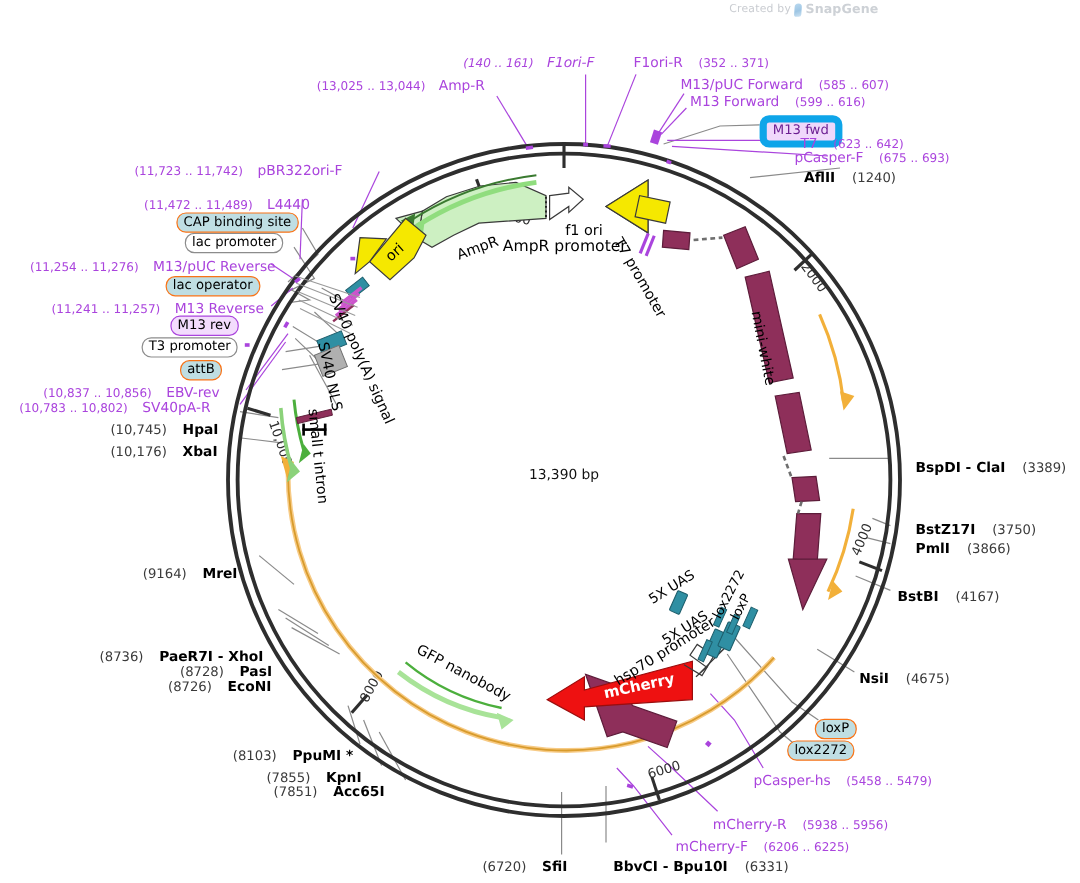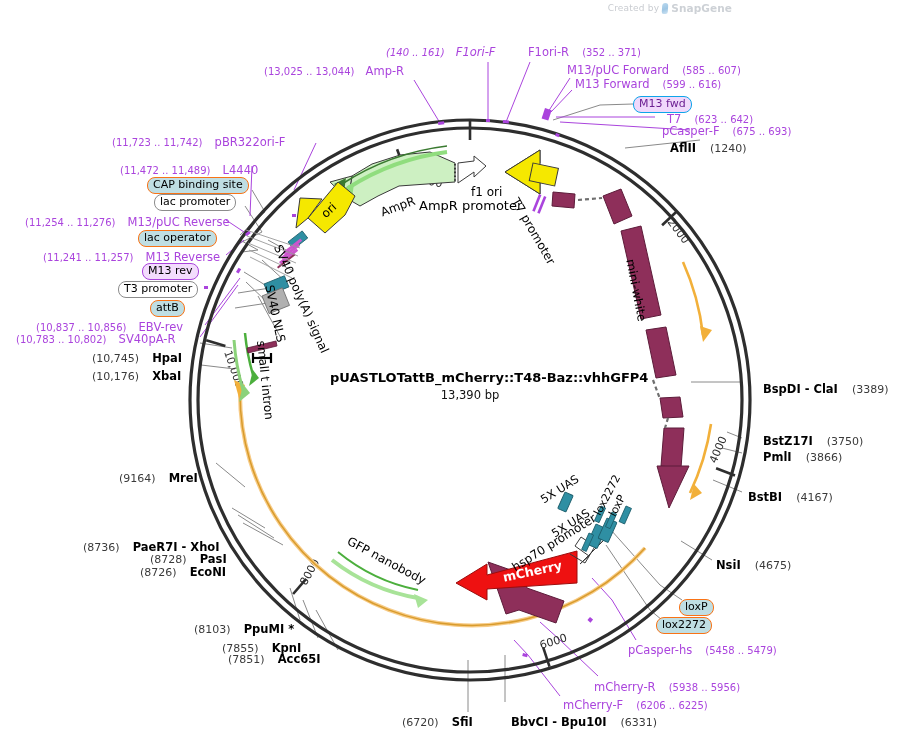--- a/index.html
+++ b/index.html
@@ -41,21 +41,21 @@
     position:absolute;font-size:11.5px;color:#111;text-align:center;white-space:nowrap;
   }
 
   
   .pill{
     position:absolute;white-space:nowrap;font-size:11px;color:#000;
     padding:1px 5px 2px 5px;border-radius:8px;line-height:1.05;
   }
   .pill-teal{background:#bfdee3;border:1px solid #f97316;}
   .pill-white{background:#ffffff;border:1px solid #8c8c8c;}
-  .pill-violet{background:#f0d8fb;border:1px solid #0ea5e9;color:#6c1f92;}
+  .pill-violet{background:#f0d8fb;border:6px solid #0ea5e9;color:#6c1f92;}
   .pill-violet2{background:#f3dcfd;border:1px solid #aa44dd;color:#000;}
 </style>
 </head>
 <body>
 
 <div id="stage">
 
   <div class="watermark">
     <span>Created by</span>
     <span class="sg-mark"></span>
@@ -290,21 +290,20 @@
     <g stroke="#9a9a9a" stroke-width=".9" fill="none">
       <path d="M246,230 L300,248"></path>
       <path d="M247,236 L298,256"></path>
       <path d="M248,243 L296,263"></path>
       <path d="M249,250 L294,271"></path>
       <path d="M250,257 L292,278"></path>
     </g>
 
   </svg>
 
-  <div class="title" style="left:330px;top:370px;width:280px;">pUASTLOTattB_mCherry::T48-Baz::vhhGFP4</div>
   <div class="subtitle" style="left:330px;top:388px;width:280px;">13,390 bp</div>
 
   <div class="lbl" style="left:264px;top:62px;">
     <span class="primerpos">(13,025 .. 13,044)</span>
     <span class="primer" style="margin-left:6px">Amp-R</span>
   </div>
 
   <div class="lbl" style="left:386px;top:43px;font-style:italic;">
     <span class="primerpos">(140 .. 161)</span>
     <span class="primer" style="margin-left:6px">F1ori-F</span>

